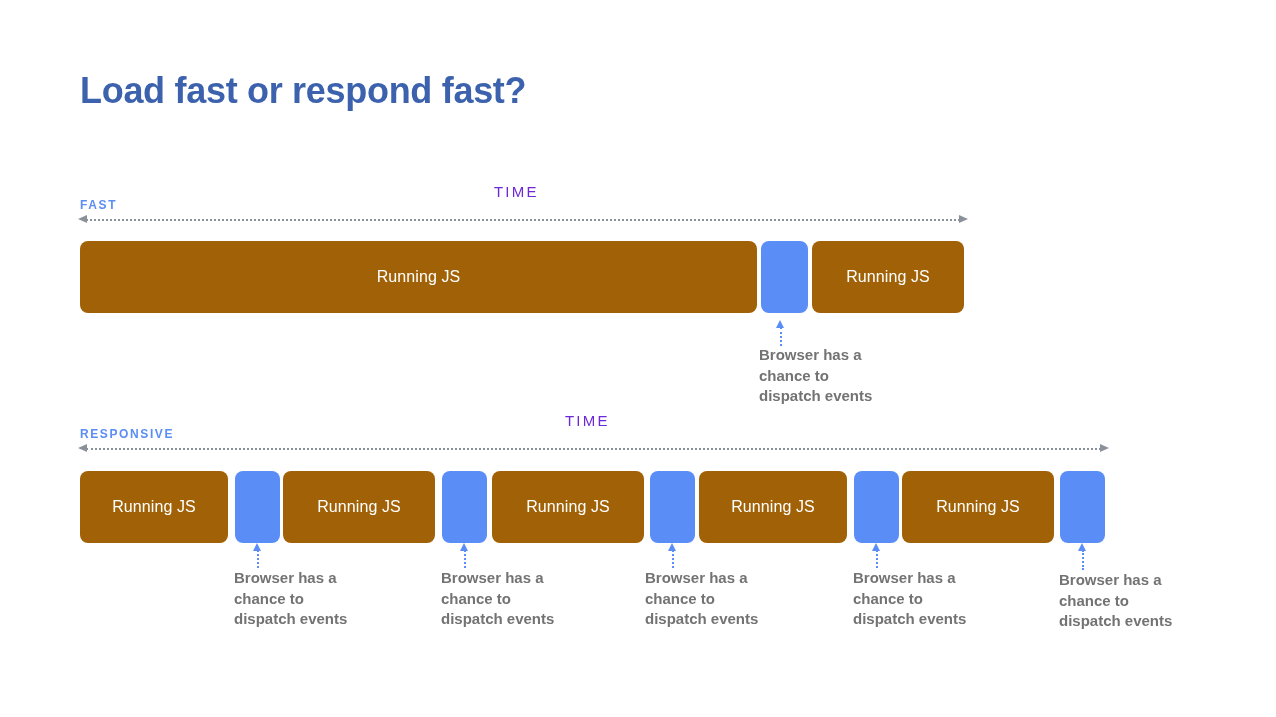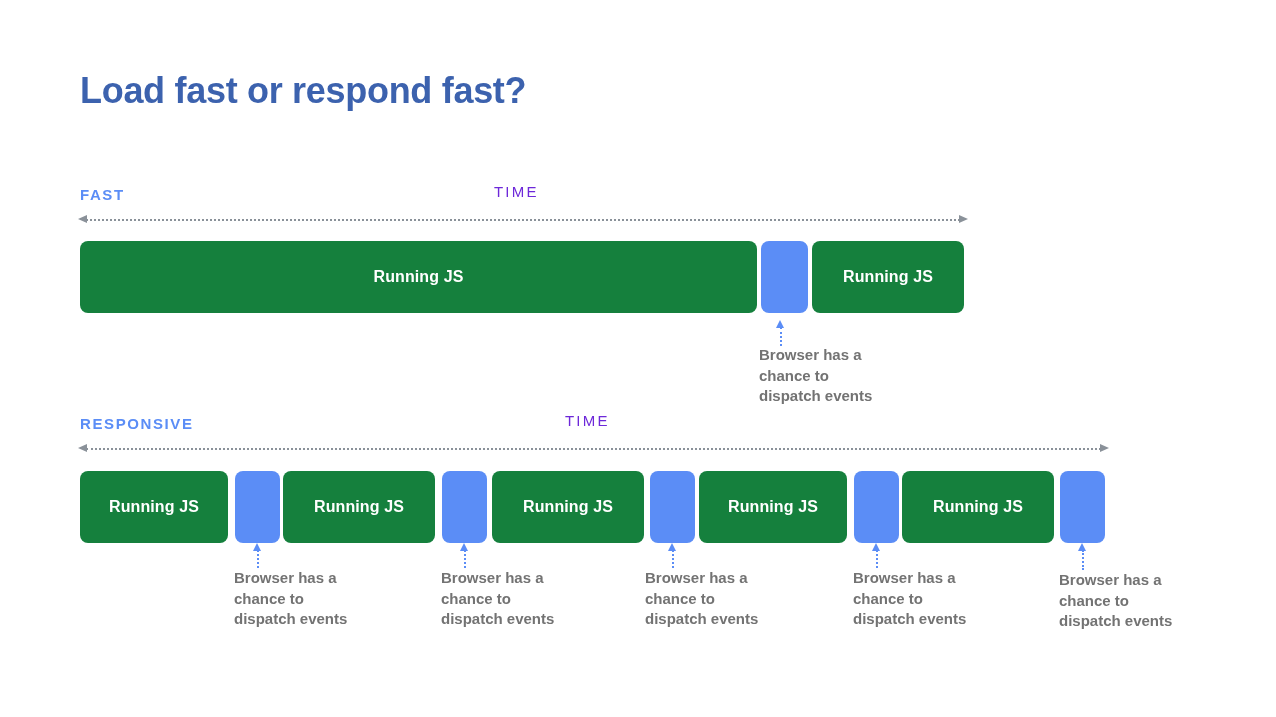--- a/index.html
+++ b/index.html
@@ -33,22 +33,22 @@
   }
 
   
   .section { position: absolute; left: 0; top: 0; }
   .section-fast       { top: 182px; }
   .section-responsive { top: 411px; }
 
   .section-label {
     position: absolute;
     left: 80px;
-    top: 4px;
-    font-size: 15px;
+    top: 16px;
+    font-size: 12px;
     font-weight: bold;
     letter-spacing: 1.6px;
     color: #5B8DF6;
     white-space: nowrap;
   }
 
   .time-label {
     position: absolute;
     top: 1px;
     font-size: 15px;
@@ -96,24 +96,24 @@
   .block {
     position: absolute;
     top: 0;
     height: 72px;
     border-radius: 8px;
     display: flex;
     align-items: center;
     justify-content: center;
   }
   .block-js {
-    background: #15803d;
+    background: #a16207;
     color: #ffffff;
     font-size: 16px;
-    font-weight: bold;
+    font-weight: normal;
     letter-spacing: 0.1px;
   }
   .block-gap { background: #5B8DF6; }
 
   
   .callout { position: absolute; }
 
   .callout-stem {
     position: absolute;
     left: 0;

